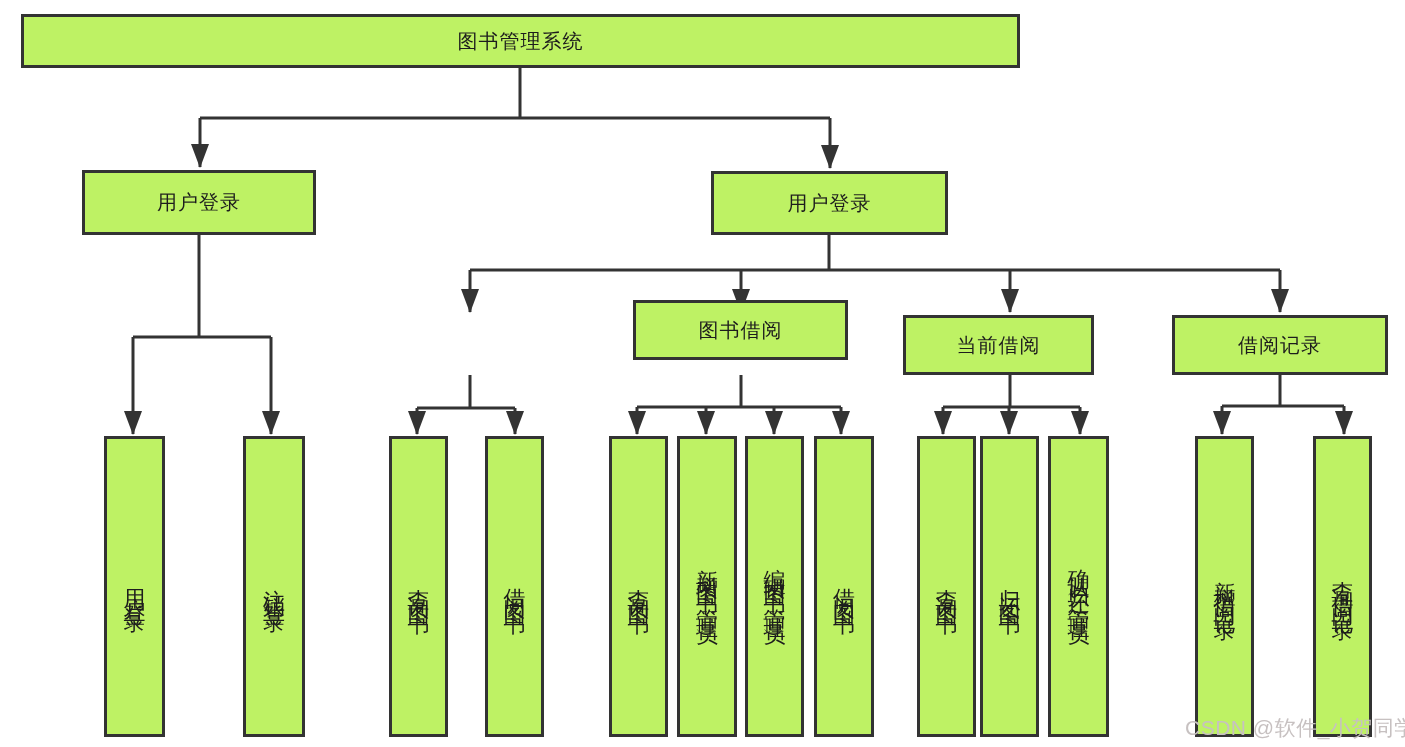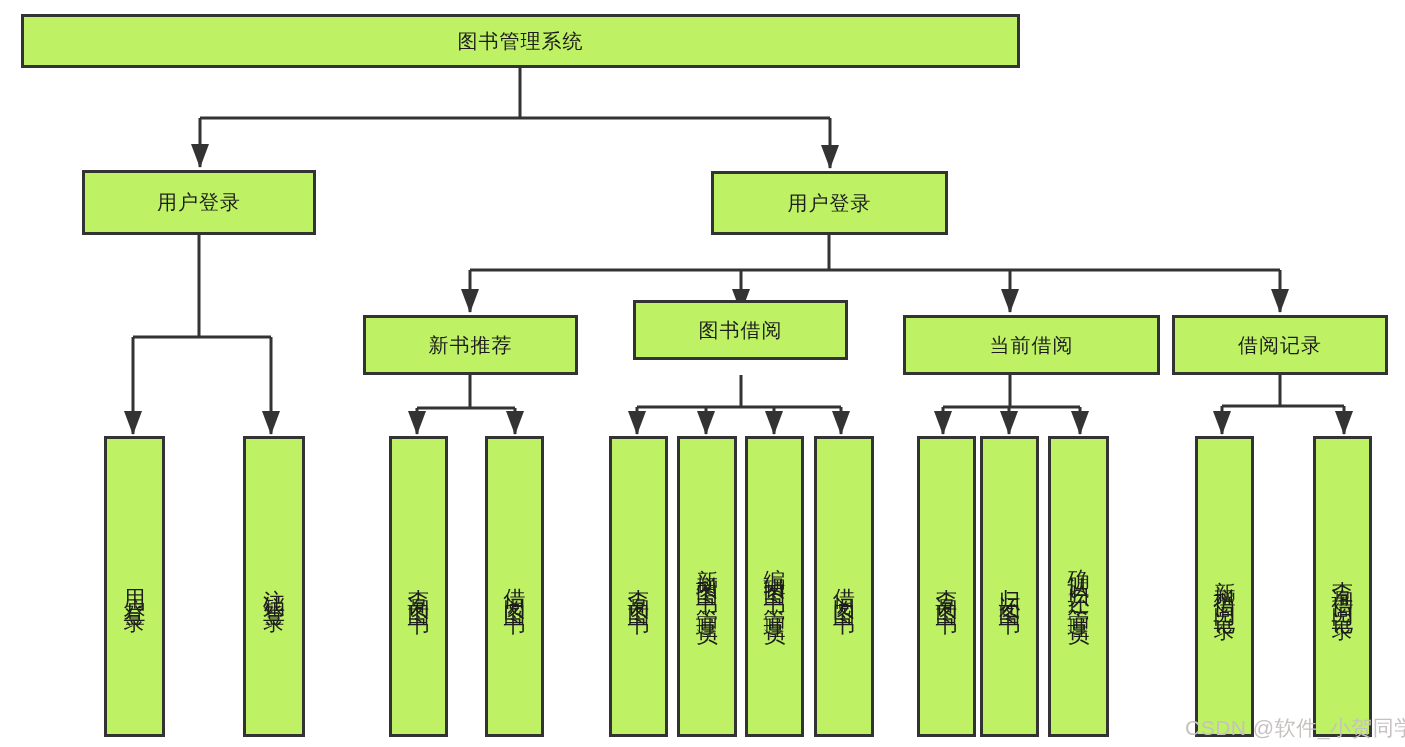--- a/index.html
+++ b/index.html
@@ -88,27 +88,24 @@
     <span>图书管理系统</span>
   </div>
 
   <div class="node" style="left:82px;top:170px;width:234px;height:65px">
     <span>用户登录</span>
   </div>
   <div class="node" style="left:711px;top:171px;width:237px;height:64px">
     <span>用户登录</span>
   </div>
 
-  <div class="node" style="left:363px;top:315px;width:215px;height:60px">
-    <span>新书推荐</span>
-  </div>
   <div class="node" style="left:633px;top:300px;width:215px;height:60px">
     <span>图书借阅</span>
   </div>
-  <div class="node" style="left:903px;top:315px;width:257px;height:60px">
+  <div class="node" style="left:903px;top:315px;width:191px;height:60px">
     <span>当前借阅</span>
   </div>
   <div class="node" style="left:1172px;top:315px;width:216px;height:60px">
     <span>借阅记录</span>
   </div>
 
   <div class="node v" style="left:104px;top:436px;width:61px;height:301px">
     <span>用户登录</span>
   </div>
   <div class="node v" style="left:243px;top:436px;width:62px;height:301px">

